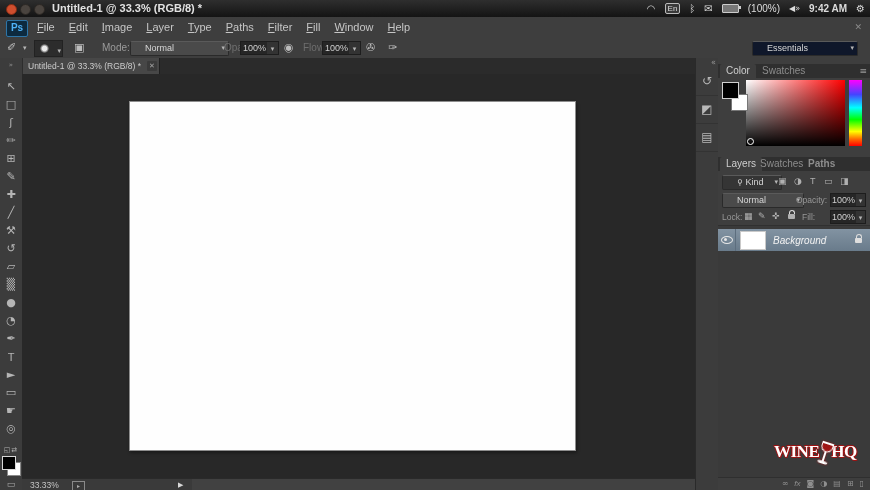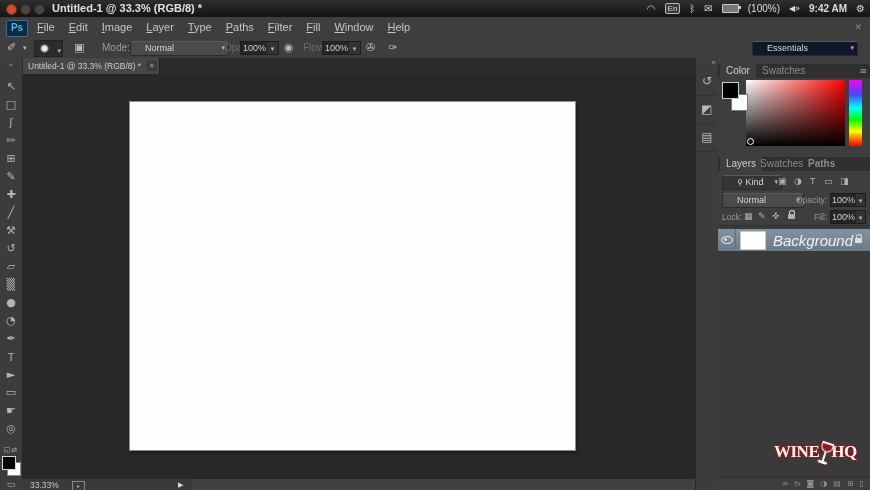--- a/index.html
+++ b/index.html
@@ -106,21 +106,21 @@
   #layers-header{top:99px;}
   .lrow-label{position:absolute;font-size:8.5px;color:#989898;}
   .licon{position:absolute;font-size:9px;color:#b0b0b0;line-height:13px;}
   #layer-list{position:absolute;left:0;top:167px;width:152px;bottom:13px;background:#3a3a3a;border-top:1px solid #303030;}
   #layer-row{position:absolute;left:0;top:3px;width:152px;height:22px;
              background:linear-gradient(#8293a2,#697b8b);display:flex;align-items:center;}
   #eye-cell{width:17px;text-align:center;border-right:1px solid #5d6e7e;height:22px;display:flex;align-items:center;justify-content:center;}
   .eye{width:10px;height:6px;border:1px solid #e6e6e6;border-radius:50%;position:relative;display:inline-block;}
   .eye::after{content:"";position:absolute;left:2.5px;top:0.5px;width:3px;height:3px;background:#e6e6e6;border-radius:50%;}
   #layer-thumb{width:24px;height:17px;background:#fff;border:1px solid #c9c9c9;margin-left:4px;}
-  #layer-name{margin-left:7px;font-size:15px;font-style:italic;color:#f2f2f2;flex:1;}
+  #layer-name{margin-left:7px;font-size:10px;font-style:italic;color:#f2f2f2;flex:1;}
   .padlock{width:7px;height:5px;background:#dedede;border-radius:1px;position:relative;display:inline-block;}
   .padlock::before{content:"";position:absolute;top:-4px;left:1px;width:4px;height:3px;border:1px solid #dedede;border-bottom:none;border-radius:3px 3px 0 0;}
   #layer-lock{margin-right:8px;}
   #layers-bottom{position:absolute;left:0;bottom:0;width:152px;height:13px;background:#3e3e3e;border-top:1px solid #2f2f2f;
                  display:flex;align-items:center;justify-content:flex-end;gap:6px;padding-right:6px;box-sizing:border-box;}
   .lbico{font-size:8px;color:#8f8f8f;line-height:12px;}
 
   
   #winehq{left:774px;top:442px;width:96px;height:44px;z-index:60;display:flex;}
   .wine-txt{font-family:"Liberation Serif","DejaVu Serif",serif;font-weight:bold;color:#fff;font-size:17px;letter-spacing:-0.5px;
@@ -296,21 +296,21 @@
     </div>
     <span class="lrow-label" style="left:78px;top:137px;">Opacity:</span>
     <div class="valbox" style="left:112px;top:135px;width:24px;">100%</div>
     <div class="caretbox" style="left:138px;top:135px;width:9px;"><span class="caret ico">▾</span></div>
 
     <span class="lrow-label" style="left:4px;top:154px;">Lock:</span>
     <span class="licon ico" style="left:26px;top:152px;">▦</span>
     <span class="licon ico" style="left:40px;top:152px;">✎</span>
     <span class="licon ico" style="left:54px;top:152px;">✜</span>
     <span class="padlock" style="position:absolute;left:70px;top:156px;background:#b0b0b0;"></span>
-    <span class="lrow-label" style="left:96px;top:154px;">Fill:</span>
+    <span class="lrow-label" style="left:84px;top:154px;">Fill:</span>
     <div class="valbox" style="left:112px;top:152px;width:24px;">100%</div>
     <div class="caretbox" style="left:138px;top:152px;width:9px;"><span class="caret ico">▾</span></div>
 
     <div id="layer-list">
       <div id="layer-row">
         <span id="eye-cell">
             <span class="eye"></span>
           </span>
         <span id="layer-thumb"></span>
         <span id="layer-name">Background</span>

